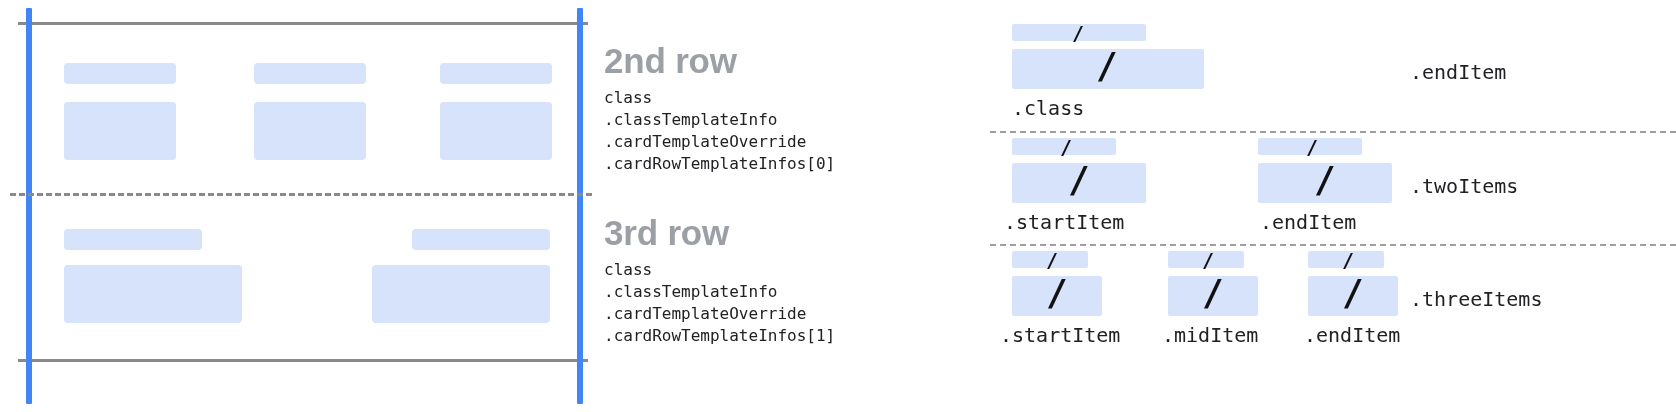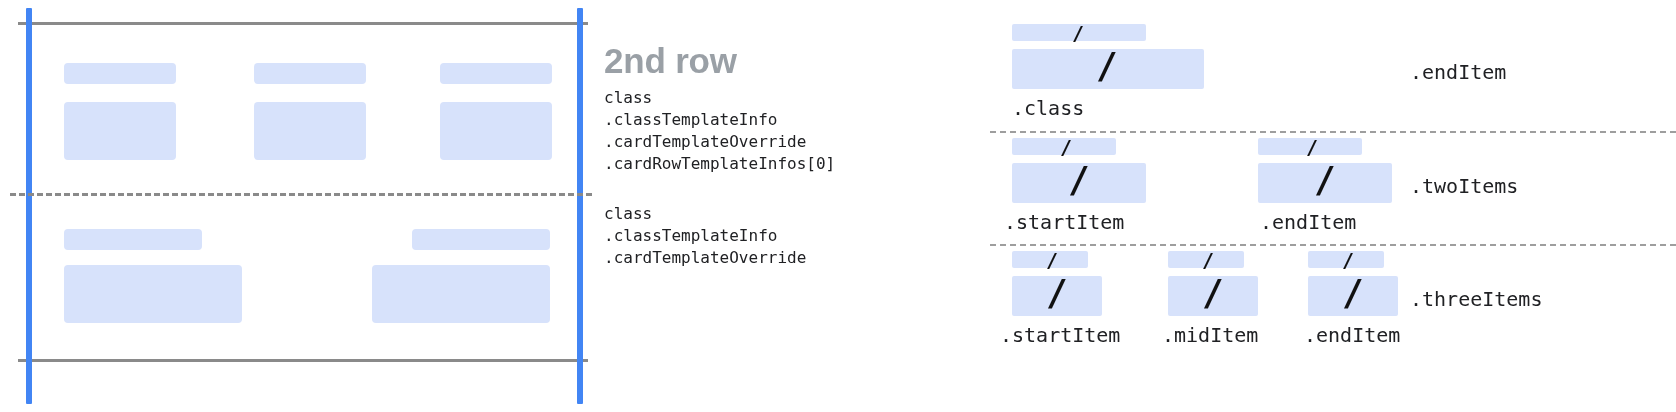--- a/index.html
+++ b/index.html
@@ -117,23 +117,25 @@
 
 <div class="textblock" id="block-2nd">
   <div class="row-heading">2nd row</div>
   <div class="code-line">class</div>
   <div class="code-line">.classTemplateInfo</div>
   <div class="code-line">.cardTemplateOverride</div>
   <div class="code-line">.cardRowTemplateInfos[0]</div>
 </div>
 
 <div class="textblock" id="block-3rd">
+  <div class="row-heading">3rd row</div>
   <div class="code-line">class</div>
   <div class="code-line">.classTemplateInfo</div>
   <div class="code-line">.cardTemplateOverride</div>
+  <div class="code-line">.cardRowTemplateInfos[1]</div>
 </div>
 
 <div id="right-panel">
 
   <div class="variant-sep" id="sep-1"></div>
   <div class="variant-sep" id="sep-2"></div>
 
   <div class="variant" id="variant-one">
     <div class="slot" style="left:22px;top:0;width:192px;">
       <div class="bar-sm" style="width:134px;"></div>

